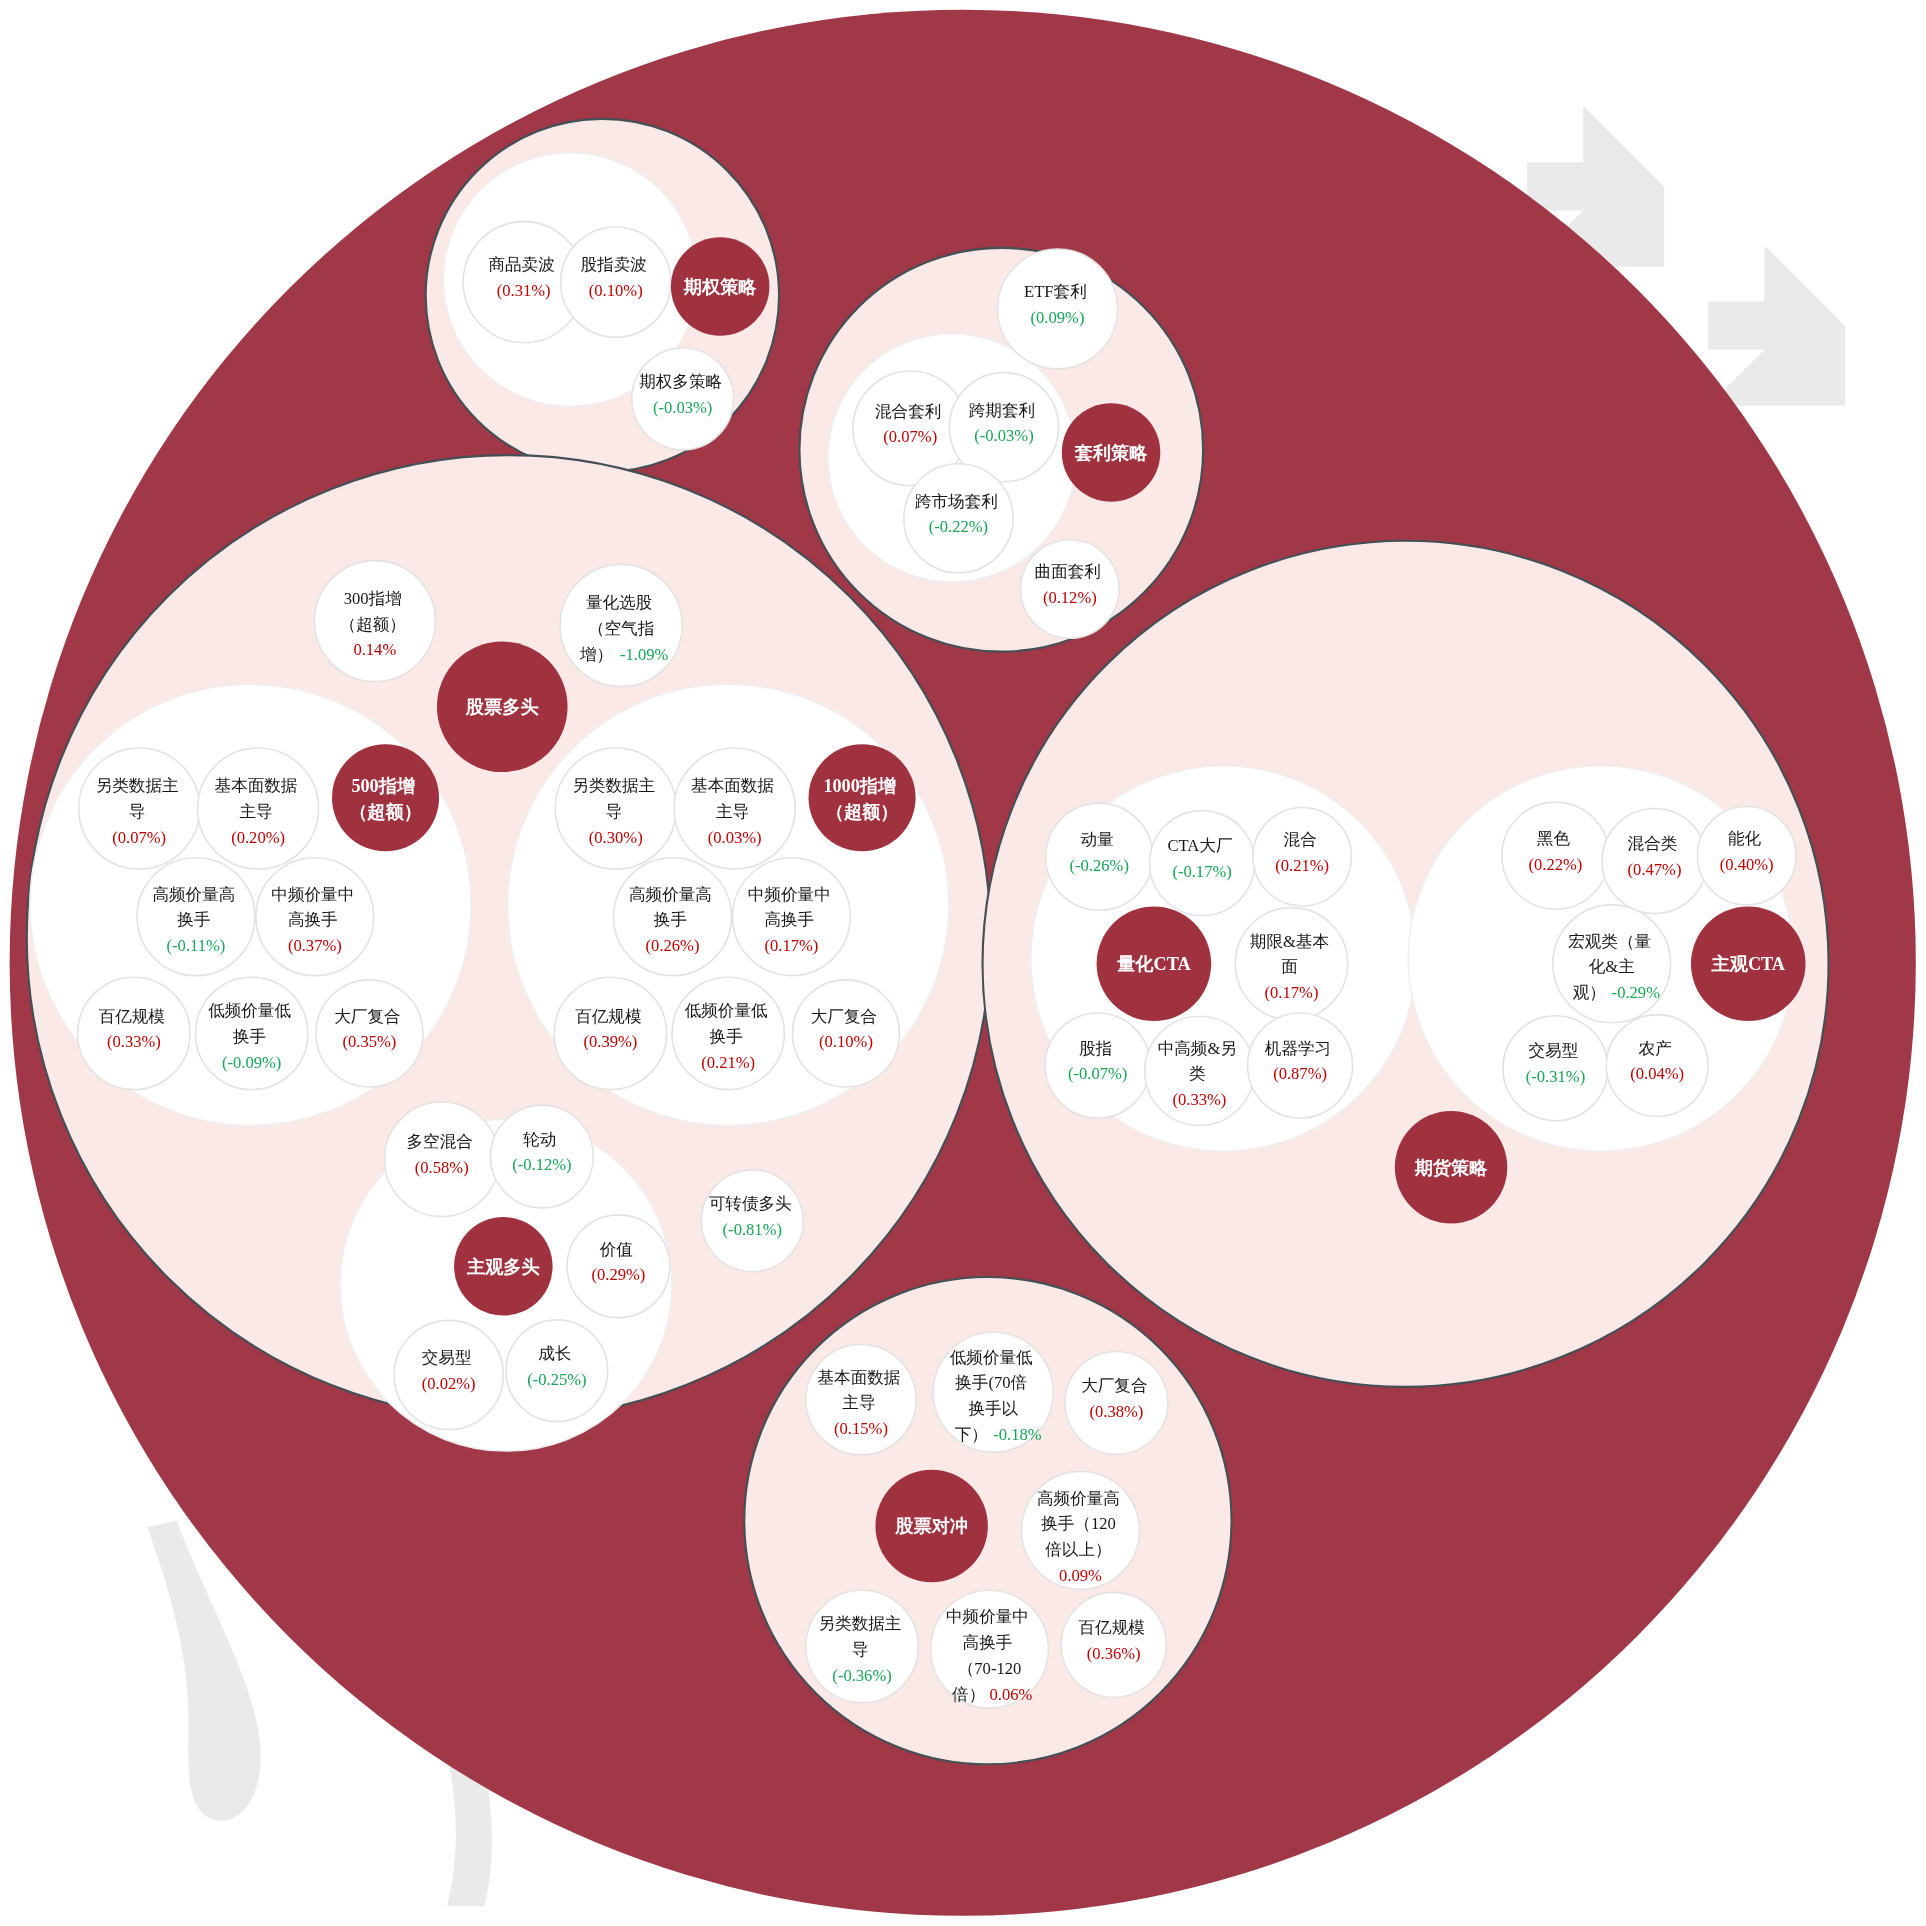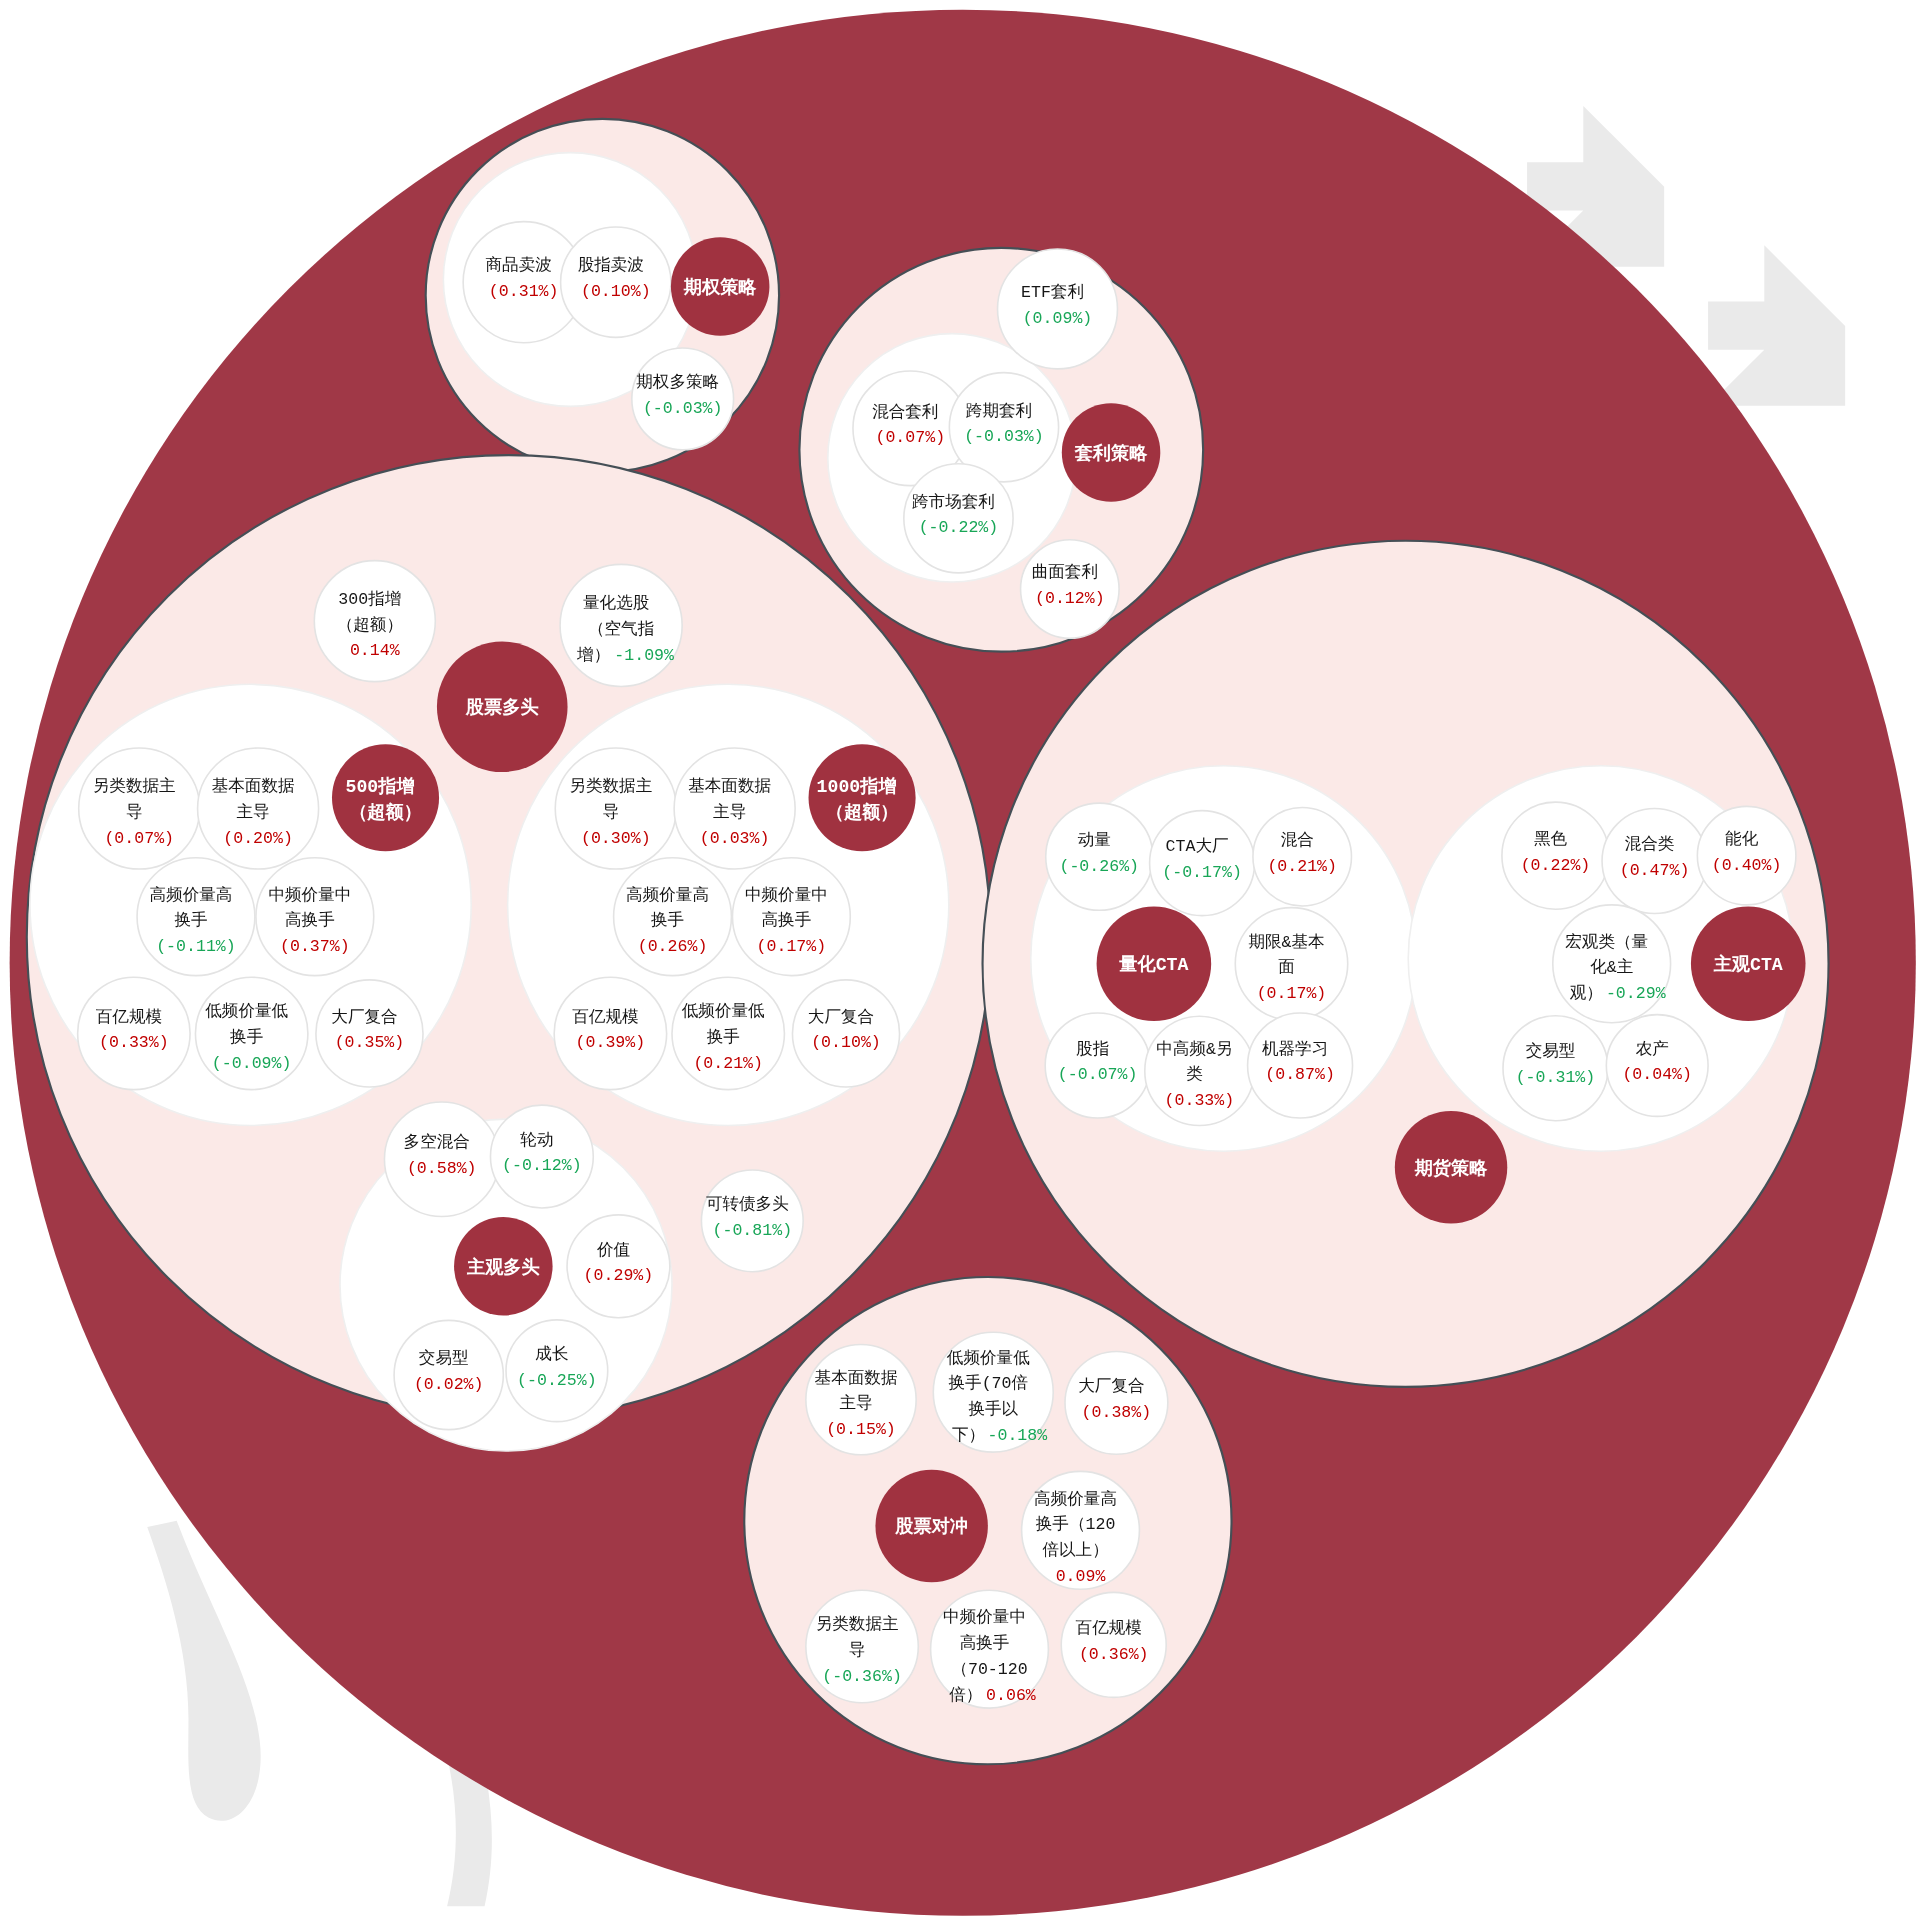--- a/index.html
+++ b/index.html
@@ -1,20 +1,20 @@
 <!DOCTYPE html>
 <html style="font-size:8.6px"><head>
 <meta charset="utf-8">
 <style>
   html,body{margin:0;padding:0;background:#ffffff;}
   #stage{
     position:relative;
     width:1926px;height:1926px;
     background:#ffffff;
-    font-family:Liberation Mono, monospace;
+    font-family:Liberation Serif, serif;
     overflow:hidden;
   }
   svg#viz{position:absolute;left:0;top:0;width:1926px;height:1926px;display:block;}
   .lbl-leaf{font-size:31px;}
   .lbl-group{font-size:34px;font-weight:bold;fill:#ffffff;}
   .nm{fill:#161616;}
   .pos{fill:#C00000;}
   .neg{fill:#18A657;}
 </style>
 </head>

